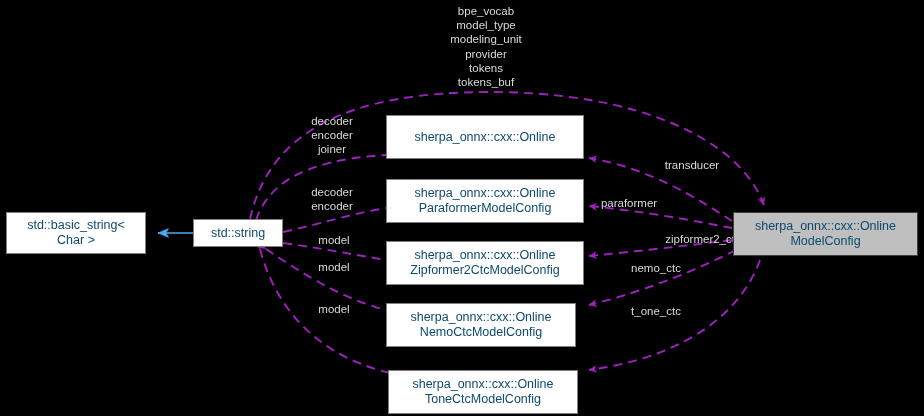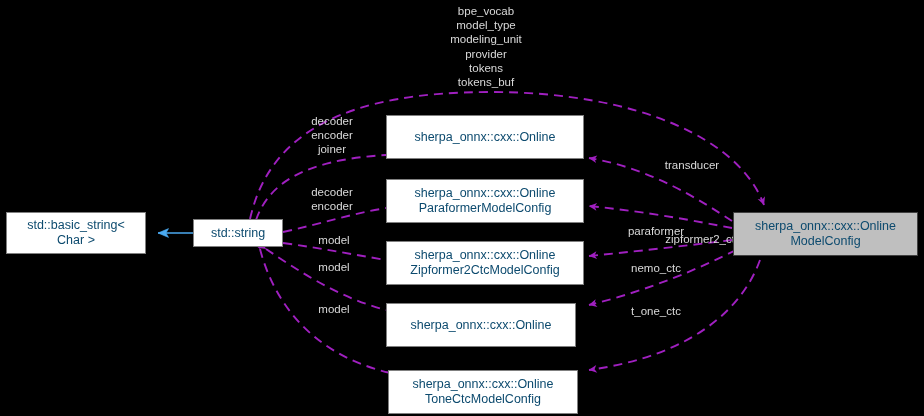--- a/index.html
+++ b/index.html
@@ -146,21 +146,21 @@
 encoder</div>
 
   <div class="edge-label" style="left:334px; top:233px;">model</div>
 
   <div class="edge-label" style="left:334px; top:260px;">model</div>
 
   <div class="edge-label" style="left:334px; top:302px;">model</div>
 
   <div class="edge-label" style="left:656px; top:158px;margin-left:36px;">transducer</div>
 
-  <div class="edge-label" style="left:656px; top:196px;margin-top:28px;">paraformer</div>
+  <div class="edge-label" style="left:629px; top:196px;">paraformer</div>
 
   <div class="edge-label" style="left:656px; top:232px;margin-left:47px;">zipformer2_ctc</div>
 
   <div class="edge-label" style="left:656px; top:261px;">nemo_ctc</div>
 
   <div class="edge-label" style="left:656px; top:304px;text-align:center;">t_one_ctc</div>
 
   <div class="node-box" style="left:6px; top:212px; width:140px; height:42px;">
     <span class="node-line">std::basic_string&lt;</span>
     <span class="node-line">Char &gt;</span>
@@ -179,20 +179,21 @@
     <span class="node-line">ParaformerModelConfig</span>
   </div>
 
   <div class="node-box" style="left:386px; top:241px; width:198px; height:44px;">
     <span class="node-line">sherpa_onnx::cxx::Online</span>
     <span class="node-line">Zipformer2CtcModelConfig</span>
   </div>
 
   <div class="node-box" style="left:386px; top:303px; width:190px; height:44px;">
     <span class="node-line">sherpa_onnx::cxx::Online</span>
+    <span class="node-line">NemoCtcModelConfig</span>
   </div>
 
   <div class="node-box" style="left:388px; top:370px; width:190px; height:44px;">
     <span class="node-line">sherpa_onnx::cxx::Online</span>
     <span class="node-line">ToneCtcModelConfig</span>
   </div>
 
   <div class="node-box highlight" style="left:733px; top:212px; width:185px; height:44px;">
     <span class="node-line">sherpa_onnx::cxx::Online</span>
     <span class="node-line">ModelConfig</span>

